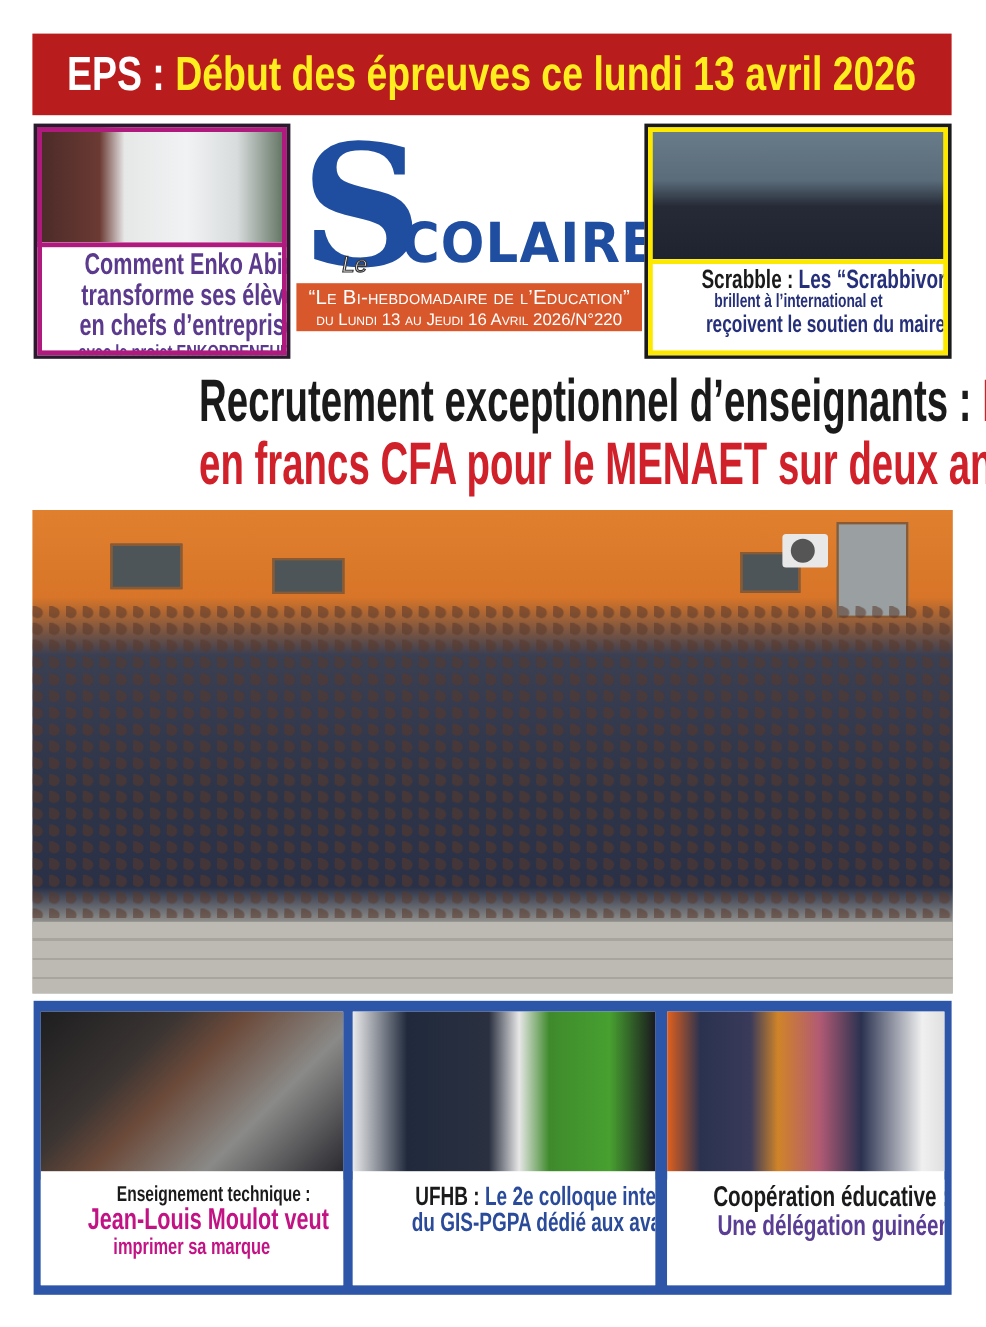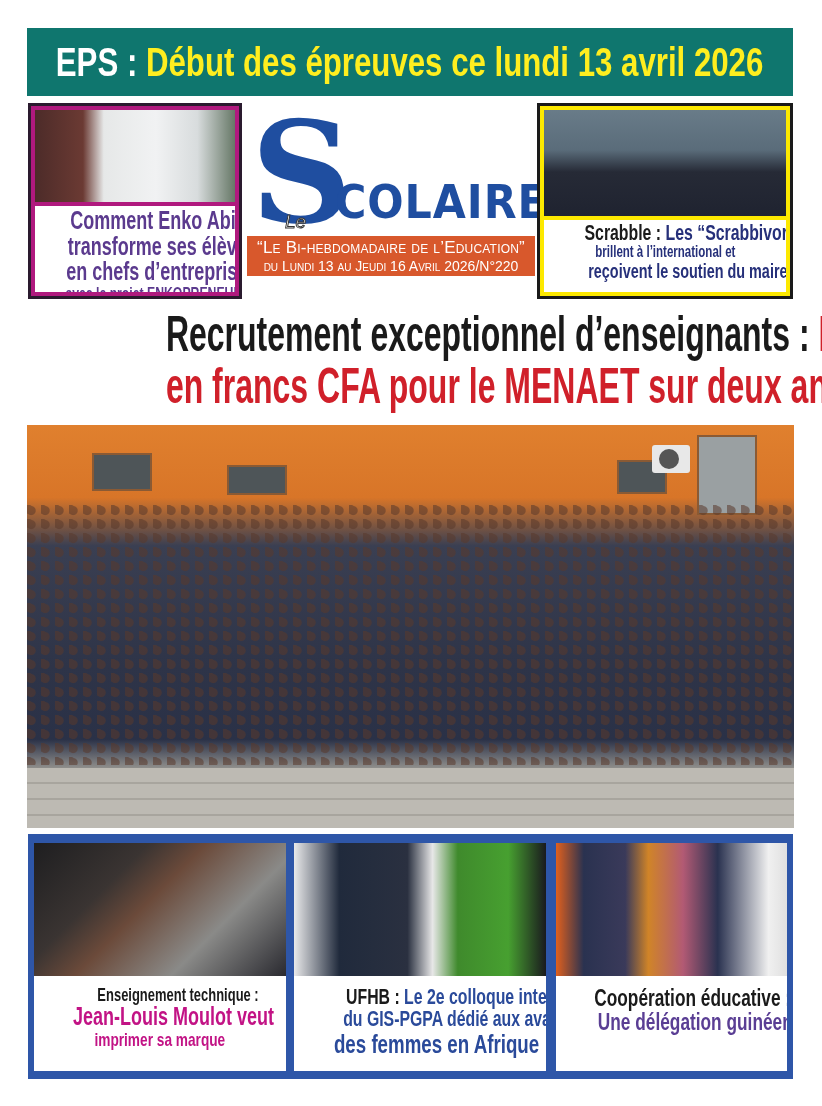--- a/index.html
+++ b/index.html
@@ -1,20 +1,20 @@
 <!DOCTYPE html>
 <html><head>
 <meta charset="utf-8">
 <style>
   * { box-sizing: border-box; margin: 0; padding: 0; }
   html, body { width: 822px; height: 1106px; background: #ffffff; overflow: hidden; }
   body { position: relative; font-family: "Liberation Sans", sans-serif; }
 
   
-  #top-banner { position: absolute; left: 27px; top: 28px; width: 766px; height: 68px; background: #0f766e;
+  #top-banner { position: absolute; left: 27px; top: 28px; width: 766px; height: 68px; background: #b91c1c;
     display: flex; align-items: center; justify-content: center; white-space: nowrap; overflow: hidden; }
   .banner-lead { color: #ffffff; }
   .banner-rest { color: #ffee1f; }
   .banner-wrap { display: inline-block; transform: scaleX(0.78); white-space: nowrap; font-size: 40px; font-weight: 700; }
 
   
   .teaser { position: absolute; background: #fff; }
   .teaser .photo { position: absolute; left: 0; right: 0; top: 0; overflow: hidden; }
   .teaser .caption { position: absolute; left: 0; right: 0; bottom: 0; background: #fff; text-align: center; overflow: hidden; }
 
@@ -146,21 +146,20 @@
       <span class="cap-line c-magenta" style="font-size:25px;"><span class="squeeze">Jean-Louis Moulot veut</span></span>
       <span class="cap-line c-magenta" style="font-size:19px;"><span class="squeeze">imprimer sa marque</span></span>
     </div>
   </div>
 
   <div id="tile-ufhb" class="btile">
     <div class="bphoto"></div>
     <div class="bcap">
       <span class="cap-line" style="font-size:22px;"><span class="squeeze"><span class="c-black">UFHB :</span> <span class="c-blue">Le 2e colloque international</span></span></span>
       <span class="cap-line c-blue" style="font-size:22px;"><span class="squeeze">du GIS-PGPA dédié aux avancées</span></span>
-      <span class="cap-line c-blue" style="font-size:26px;"><span class="squeeze">des femmes en Afrique</span></span>
     </div>
   </div>
 
   <div id="tile-ipnetp" class="btile">
     <div class="bphoto"></div>
     <div class="bcap">
       <span class="cap-line c-black" style="font-size:24px;"><span class="squeeze">Coopération éducative :</span></span>
       <span class="cap-line c-purple" style="font-size:24px;"><span class="squeeze">Une délégation guinéenne</span></span>
     </div>
   </div>

